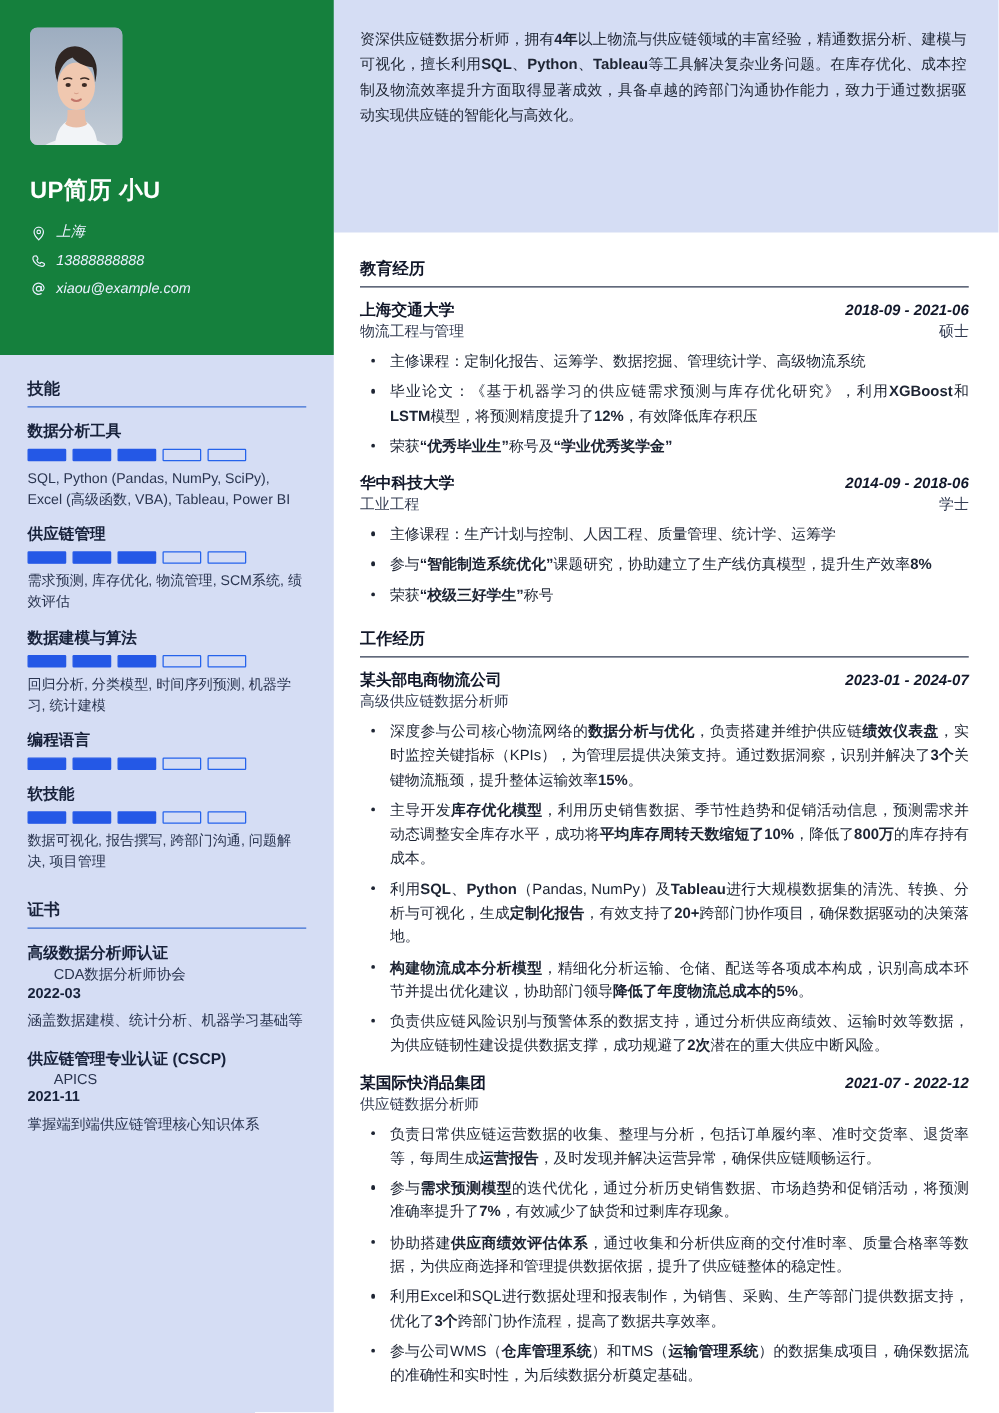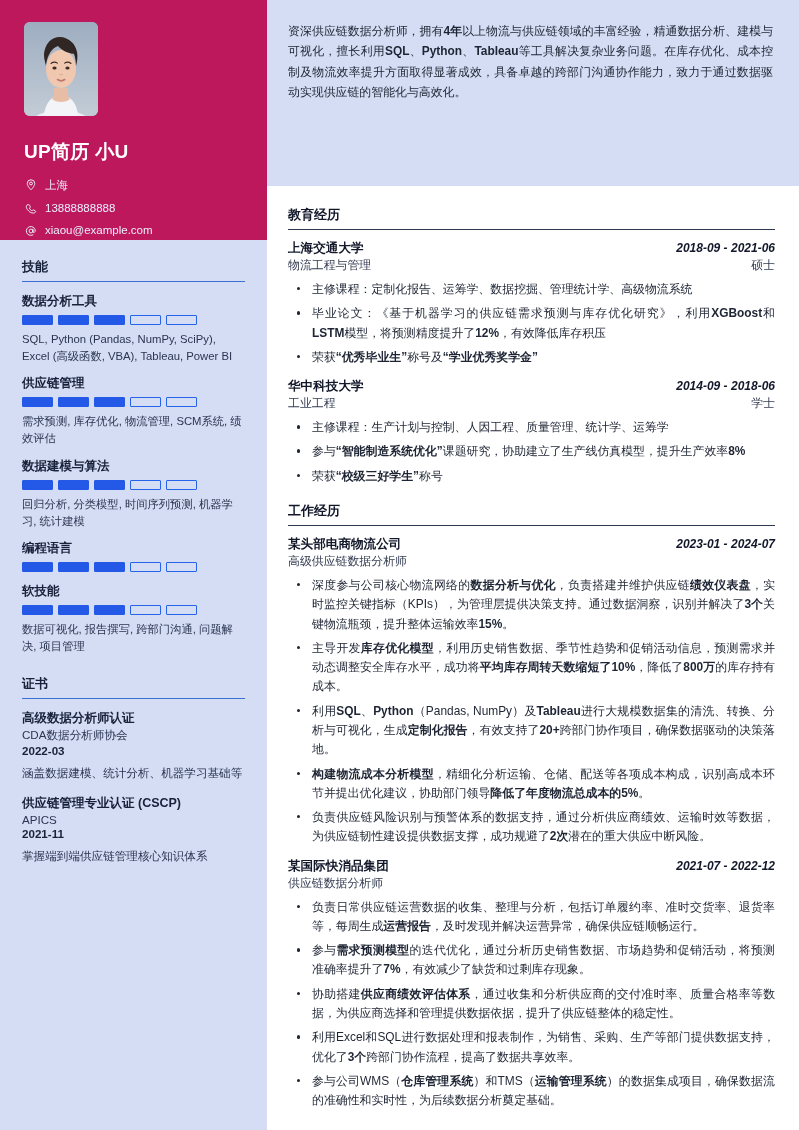--- a/index.html
+++ b/index.html
@@ -21,22 +21,22 @@
   
   .sidebar {
     width: 267px;
     flex: 0 0 267px;
     background: #d5ddf4;
     position: relative;
     display: flex;
     flex-direction: column;
   }
   .sidebar-top {
-    background: #be185d;
-    height: 240px;
+    background: #15803d;
+    height: 284px;
     padding: 22px 24px 0 24px;
   }
   .photo {
     width: 74px;
     height: 94px;
     border-radius: 6px;
     overflow: hidden;
     background: #9fb0c4;
     position: relative;
   }
@@ -44,25 +44,26 @@
   .person-name {
     color: #ffffff;
     font-size: 19px;
     font-weight: bold;
     margin-top: 23px;
     letter-spacing: .3px;
   }
   .contact-list { margin-top: 13px; }
   .contact-row {
     display: flex;
-    align-items: flex-start;
+    align-items: flex-end;
     gap: 8px;
     color: #eaf0ff;
     font-size: 11.5px;
     margin-bottom: 9px;
+    font-style: italic;
   }
   .contact-row .ic {
     width: 13px;
     height: 13px;
     flex: 0 0 13px;
     display: inline-flex;
     align-items: center;
     justify-content: center;
   }
   .contact-row .ic svg { width: 12px; height: 12px; display: block; }
@@ -98,21 +99,21 @@
   }
   .pip.on { background: #2458e6; border-color: #2458e6; }
   .skill-desc {
     font-size: 11.3px;
     line-height: 1.48;
     color: #2a3550;
   }
 
   .cert-block { margin-bottom: 13px; }
   .cert-title { font-size: 12.5px; font-weight: bold; color: #17213a; }
-  .cert-org { font-size: 11.6px; color: #2a3550; margin-top: 1px; }
+  .cert-org { font-size: 11.6px; color: #2a3550; margin-top: 1px; margin-left: 21px; }
   .cert-date { font-size: 11.6px; font-weight: bold; color: #17213a; margin-top: 1px; }
   .cert-desc { font-size: 11.6px; color: #2a3550; margin-top: 7px; line-height: 1.55; }
 
   
   .main {
     flex: 1 1 auto;
     display: flex;
     flex-direction: column;
     background: #ffffff;
   }

